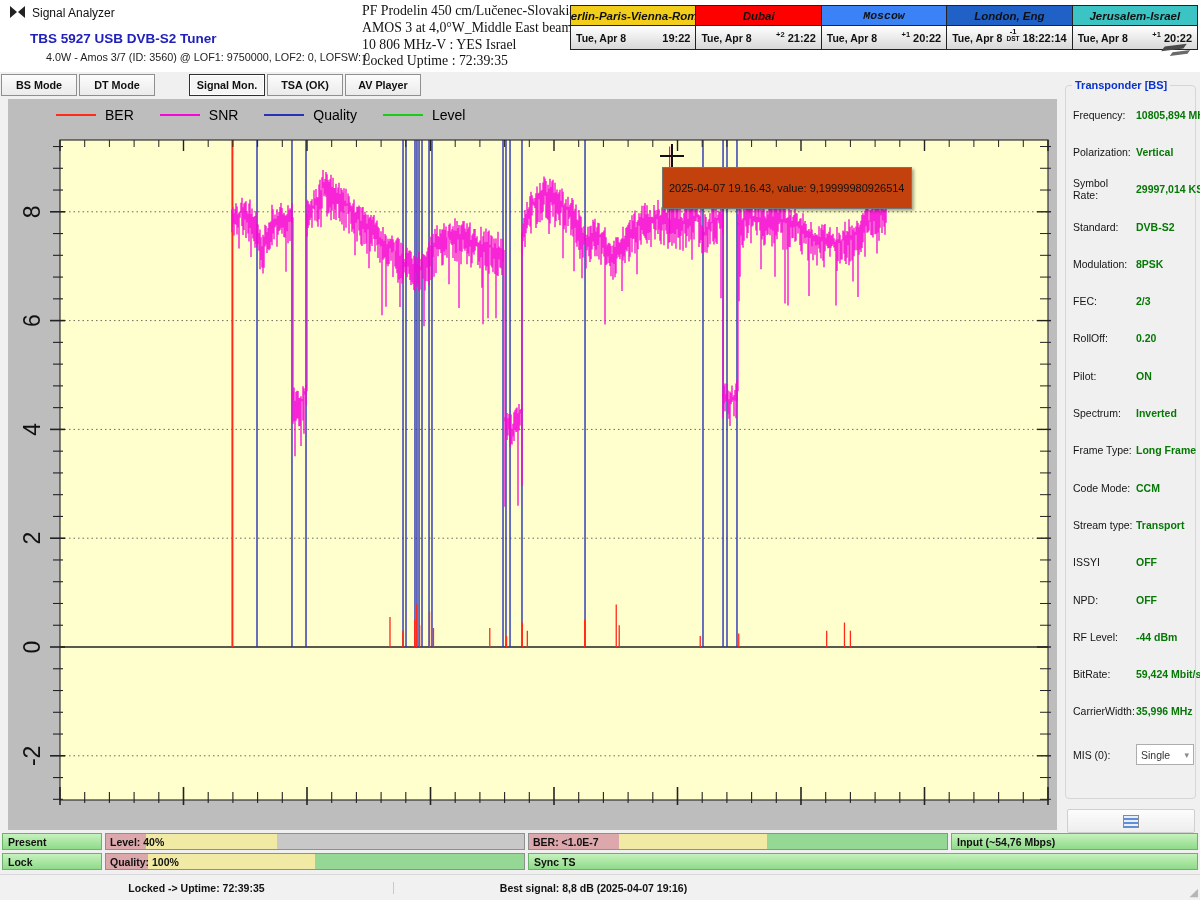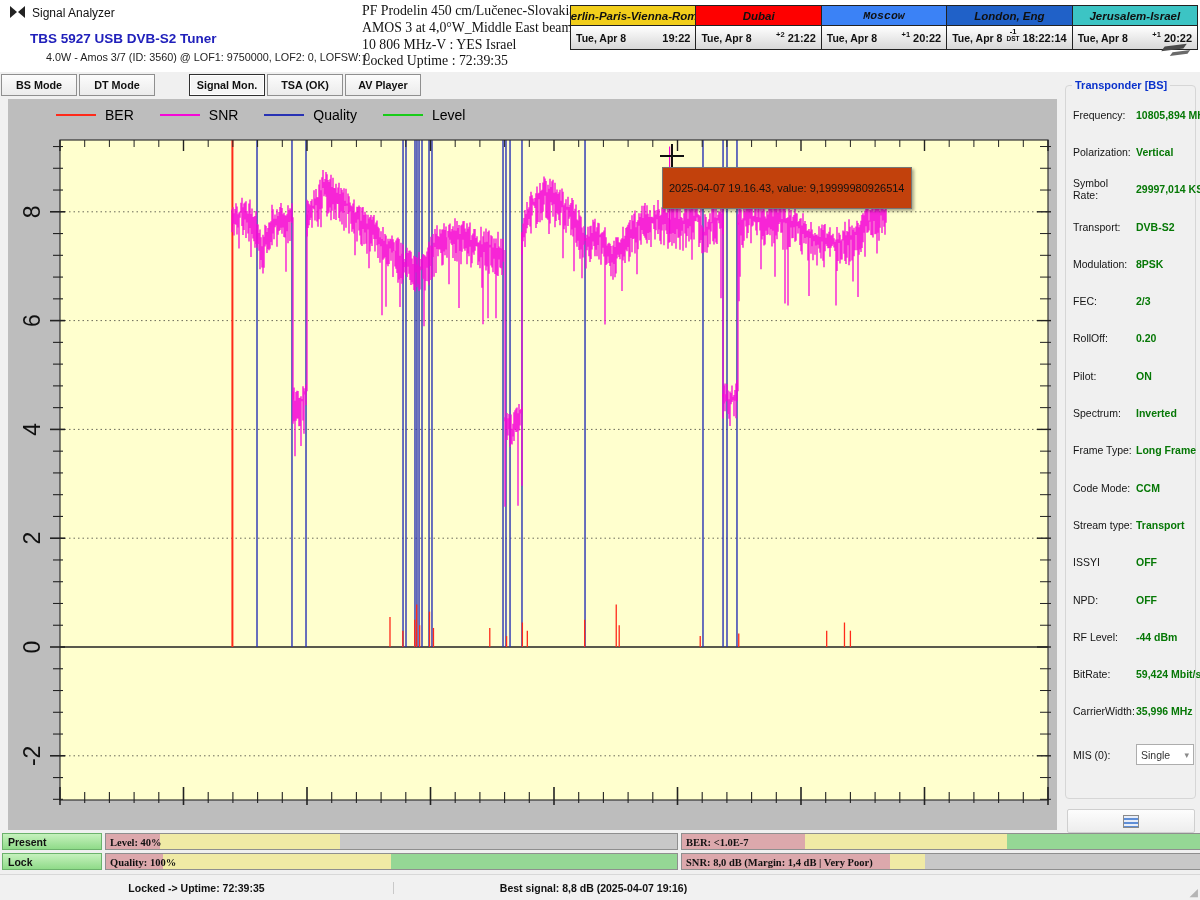--- a/index.html
+++ b/index.html
@@ -58,21 +58,21 @@
   .mis-select { width:58px; height:21px; background:#fff; border:1px solid #adadad; display:flex; align-items:center; justify-content:space-between; padding:0 4px; font-size:10.5px; color:#333; }
   .mis-select .chev { color:#8a8a8a; font-size:9px; }
   .icon-button { width:128px; height:24px; margin:10px auto 0 auto; display:flex; align-items:center; justify-content:center; background:linear-gradient(#fdfdfd,#ededed); border:1px solid #cfcfcf; border-radius:2px; cursor:default; }
   .list-icon { width:16px; height:13px; border:1px solid #8a8a8a; background:repeating-linear-gradient(180deg,#e9eef8 0 2px,#5f8ed6 2px 4px); }
 
   
   .stat-row { position:absolute; left:2px; width:1196px; height:17px; display:flex; gap:3px; }
   .badge { background:linear-gradient(#c6f1bd,#8fdb89); border:1px solid #6cb26c; font-size:10.5px; font-weight:700; display:flex; align-items:center; padding-left:5px; white-space:nowrap; overflow:hidden; }
   .badge.bl { width:100px; flex:none; }
   .badge.br { flex:1; }
-  .bar { position:relative; width:573px; flex:none; border:1px solid #8f8f8f; background:#c8c8c8; display:flex; overflow:hidden;font-family:Liberation Serif, serif; }
+  .bar { position:relative; width:420px; flex:none; border:1px solid #8f8f8f; background:#c8c8c8; display:flex; overflow:hidden; }
   .bar .seg { height:100%; flex:none; }
   .bar-label { position:absolute; left:4px; top:50%; transform:translateY(-50%); font-size:10.5px; font-weight:700; white-space:nowrap; z-index:2; }
 
   
   .statusbar { position:absolute; left:0; top:874px; width:1200px; height:26px; background:#f1f1f1; border-top:1px solid #d8d8d8; display:flex; align-items:center; }
   .sb-sec { font-size:10.5px; font-weight:700; text-align:center; color:#111; }
   .sb-sec.s1 { width:393px; }
   .sb-sec.s2 { width:401px; border-left:1px solid #c9c9c9; }
   .sb-sec.s3 { width:400px; border-left:1px solid #c9c9c9; }
   .grip { position:absolute; right:2px; bottom:1px; font-size:11px; color:#b5b5b5; }
@@ -1058,21 +1058,21 @@
         </div>
         <div class="tr-row">
           <span class="tr-label">Polarization:</span>
           <span class="tr-value">Vertical</span>
         </div>
         <div class="tr-row">
           <span class="tr-label">Symbol Rate:</span>
           <span class="tr-value">29997,014 KS/s</span>
         </div>
         <div class="tr-row">
-          <span class="tr-label">Transport:</span>
+          <span class="tr-label">Standard:</span>
           <span class="tr-value">DVB-S2</span>
         </div>
         <div class="tr-row">
           <span class="tr-label">Modulation:</span>
           <span class="tr-value">8PSK</span>
         </div>
         <div class="tr-row">
           <span class="tr-label">FEC:</span>
           <span class="tr-value">2/3</span>
         </div>
@@ -1152,26 +1152,20 @@
 </div>
 
 <div class="stat-row" style="top:853px">
   <div class="badge bl">Lock</div>
   <div class="bar">
     <span class="bar-label">Quality: 100%</span>
   <div class="seg" style="width: 10%; background: rgb(220, 168, 172);"></div>
       <div class="seg" style="width: 40%; background: rgb(240, 234, 165);"></div>
       <div class="seg" style="width: 50%; background: rgb(149, 215, 149);"></div>
     </div>
-  <div class="bar">
-    <span class="bar-label">SNR: 8,0 dB (Margin: 1,4 dB | Very Poor)</span>
-  <div class="seg" style="width: 36.5%; background: rgb(220, 168, 172);"></div>
-      <div class="seg" style="width: 6%; background: rgb(240, 234, 165);"></div>
-      <div class="seg" style="width: 57.5%; background: rgb(200, 200, 200);"></div>
-    </div>
   <div class="badge br">Sync TS</div>
 </div>
 
 <div class="statusbar">
   <div class="sb-sec s1">Locked -&gt; Uptime: 72:39:35</div>
   <div class="sb-sec s3">Best signal: 8,8 dB (2025-04-07 19:16)</div>
   <div class="grip">◢</div>
 </div>
 
 </body></html>

